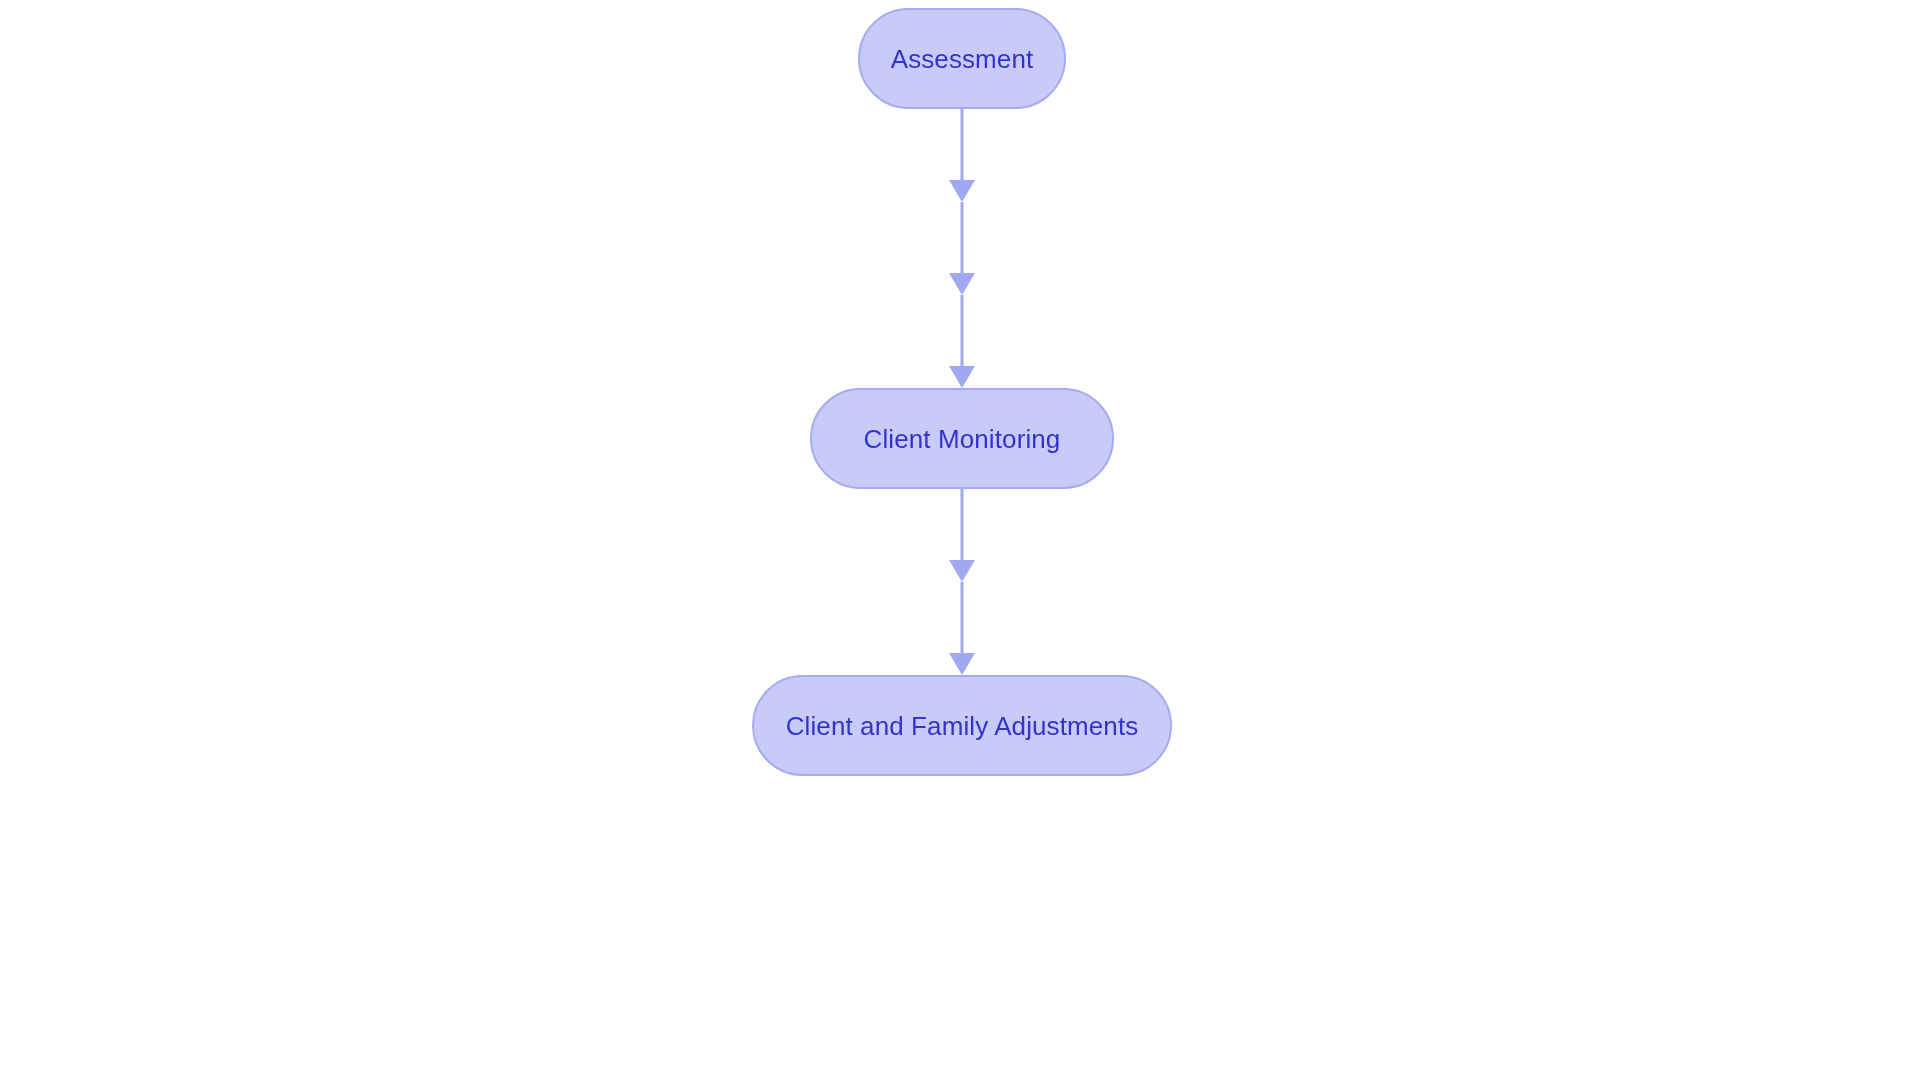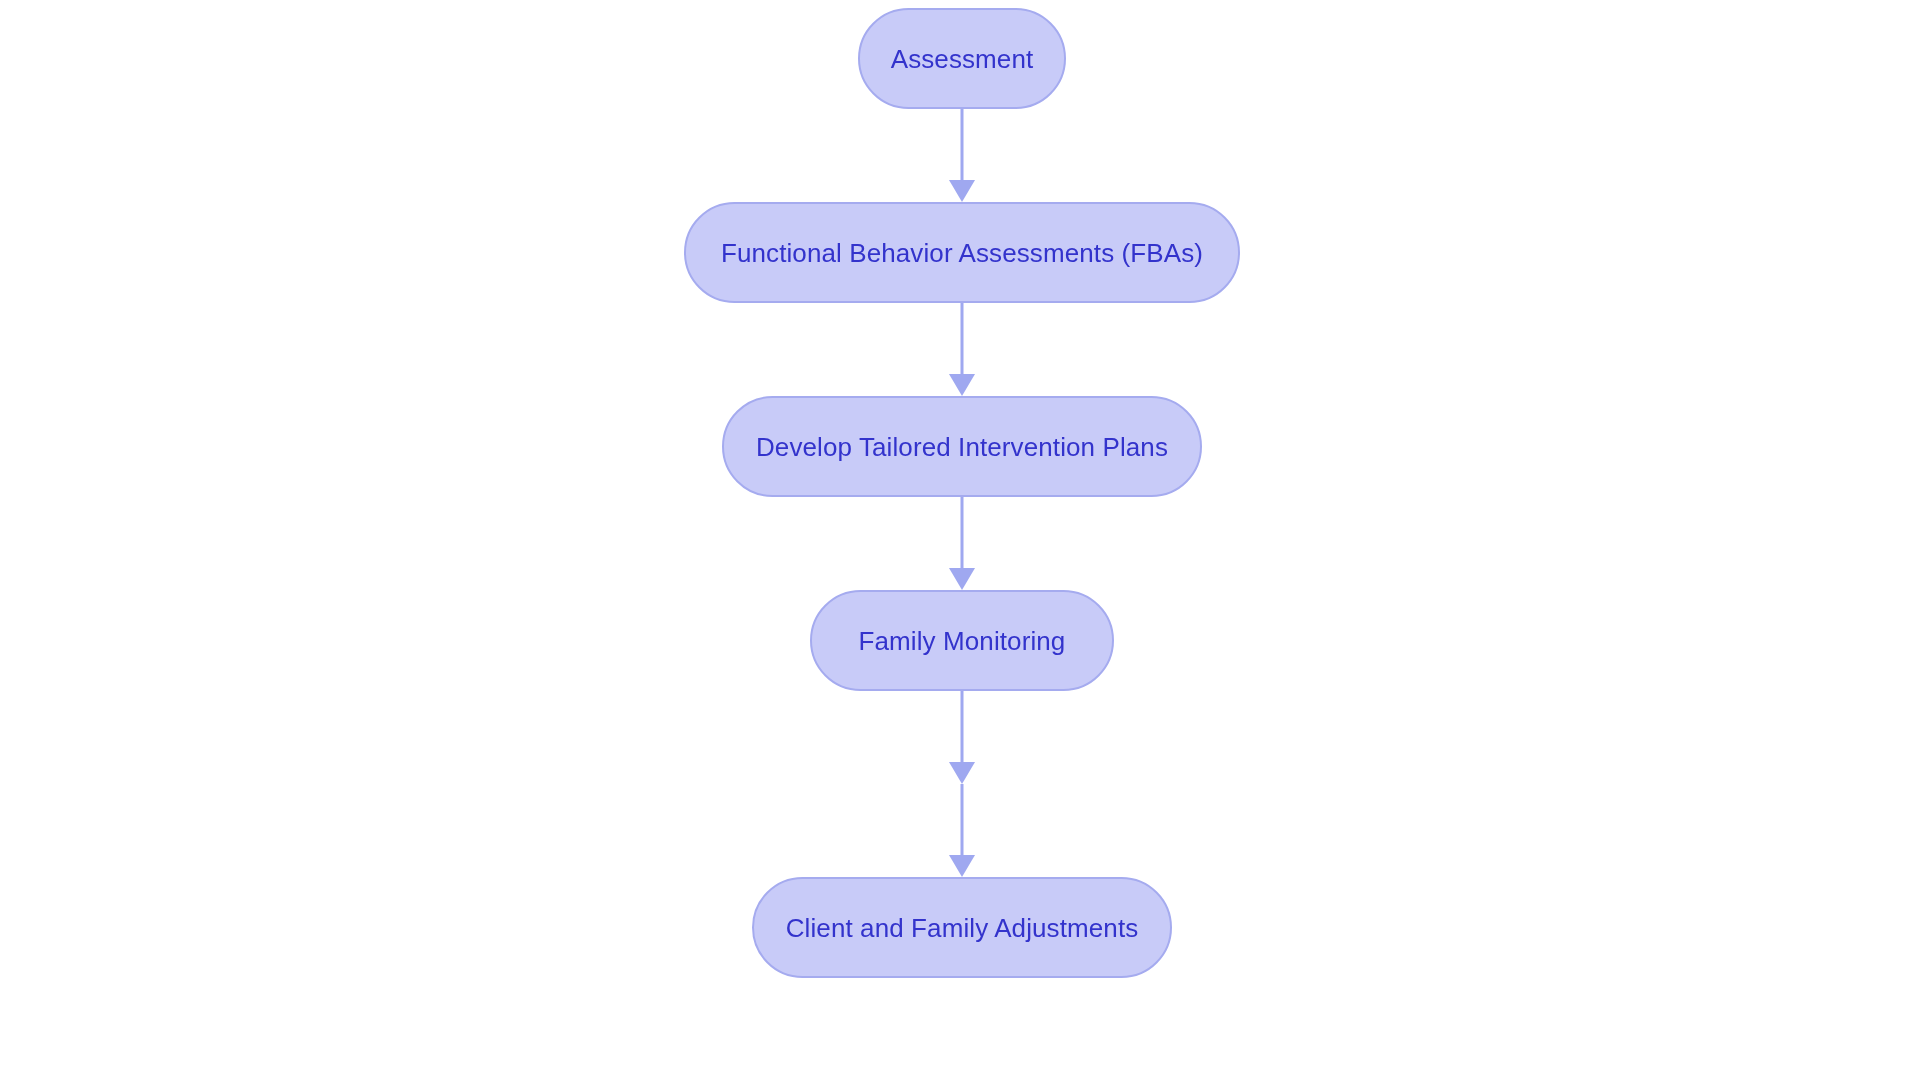--- a/index.html
+++ b/index.html
@@ -105,40 +105,34 @@
 
     <div class="node" style="width: 208px;">
       <span class="node-label">Assessment</span>
     </div>
 
     <div class="connector">
       <div class="shaft"></div>
       <div class="head"></div>
     </div>
 
-    <div class="node" style="width: 556px;">
-      <span class="node-label">Functional Behavior Assessments (FBAs)</span>
-    </div>
 
     <div class="connector">
       <div class="shaft"></div>
       <div class="head"></div>
     </div>
 
-    <div class="node" style="width: 480px;">
-      <span class="node-label">Develop Tailored Intervention Plans</span>
-    </div>
 
     <div class="connector">
       <div class="shaft"></div>
       <div class="head"></div>
     </div>
 
     <div class="node" style="width: 304px;">
-      <span class="node-label">Family Monitoring</span>
+      <span class="node-label">Client Monitoring</span>
     </div>
 
     <div class="connector">
       <div class="shaft"></div>
       <div class="head"></div>
     </div>
 
 
     <div class="connector">
       <div class="shaft"></div>

